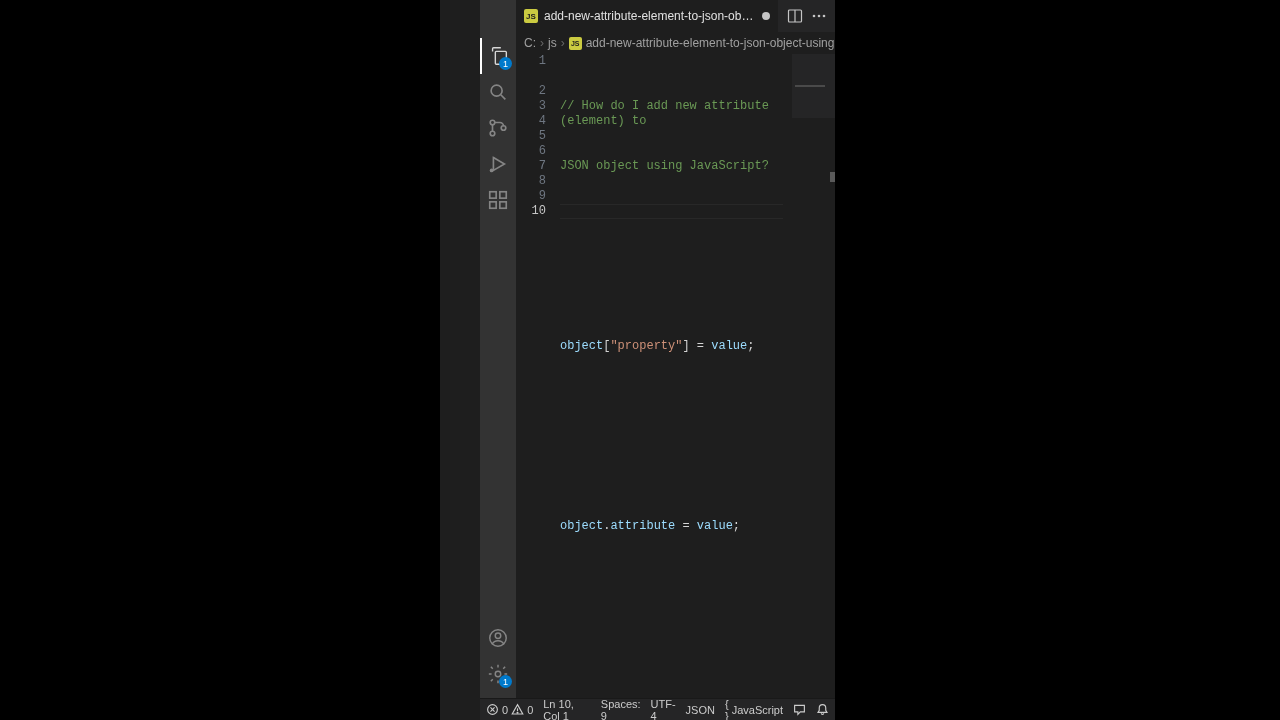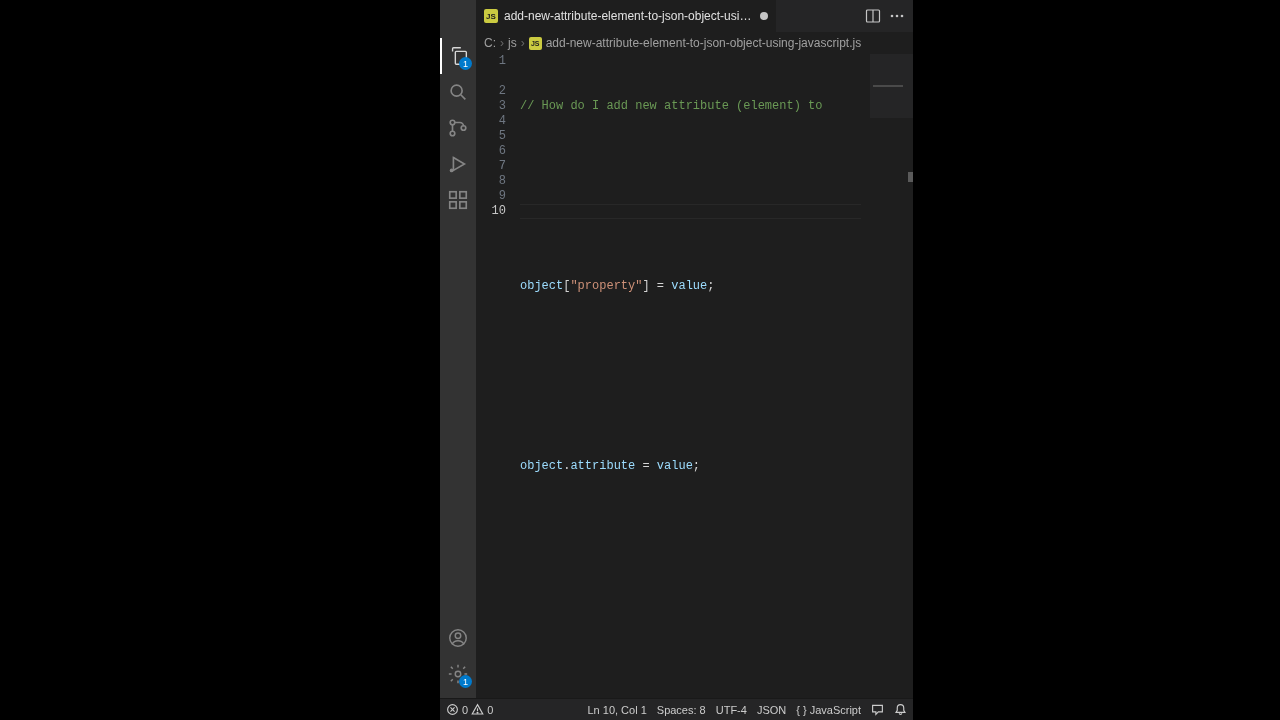--- a/index.html
+++ b/index.html
@@ -8,25 +8,26 @@
     width: 1280px;
     height: 720px;
     overflow: hidden;
     font-family: "Segoe UI", Arial, sans-serif;
     position: relative;
   }
   .vscode {
     position: absolute;
     left: 440px;
     top: 0;
-    width: 473px;
+    width: 395px;
     height: 720px;
     background: #1e1e1e;
     display: flex;
     flex-direction: column;
+    padding-left: 40px;
   }
   .top-row {
     display: flex;
     height: 32px;
     align-items: stretch;
   }
   .activity-bar {
     width: 36px;
     background: #333333;
     display: flex;
@@ -318,20 +319,21 @@
           <div class="ln">5</div>
           <div class="ln">6</div>
           <div class="ln">7</div>
           <div class="ln">8</div>
           <div class="ln">9</div>
           <div class="ln current">10</div>
         </div>
         <div class="code">
           <div class="cursor-line" style="top:150px;"></div>
           <div class="line"><span class="tok-comment">// How do I add new attribute (element) to </span></div>
+          <div class="line"><span class="tok-comment">JSON object using JavaScript?</span></div>
           <div class="line"></div>
           <div class="line"></div>
           <div class="line"></div>
           <div class="line"><span class="tok-var">object</span><span class="tok-punc">[</span><span class="tok-str">"property"</span><span class="tok-punc">]</span><span class="tok-punc"> = </span><span class="tok-var">value</span><span class="tok-punc">;</span></div>
           <div class="line"></div>
           <div class="line"></div>
           <div class="line"></div>
           <div class="line"><span class="tok-var">object</span><span class="tok-punc">.</span><span class="tok-var">attribute</span><span class="tok-punc"> = </span><span class="tok-var">value</span><span class="tok-punc">;</span></div>
           <div class="line"></div>
 
@@ -365,21 +367,21 @@
         <svg viewBox="0 0 16 16" fill="none" stroke="currentColor" stroke-width="1.4">
             <path d="M8 2l6.5 11.5h-13z"></path>
             <line x1="8" y1="6.5" x2="8" y2="10"></line>
             <circle cx="8" cy="12" r="0.6" fill="currentColor"></circle>
           </svg>
         <span>0</span>
       </div>
     </div>
     <div class="sb-right">
       <div class="sb-item">Ln 10, Col 1</div>
-      <div class="sb-item">Spaces: 8</div>
+      <div class="sb-item">Spaces: 9</div>
       <div class="sb-item">UTF-4</div>
       <div class="sb-item">JSON</div>
       <div class="sb-item">
         <span>{ }</span>
         <span>JavaScript</span>
       </div>
       <div class="sb-item">
         <svg viewBox="0 0 16 16" fill="none" stroke="currentColor" stroke-width="1.4">
             <path d="M2 3h12v8H9l-3 3v-3H2z"></path>
           </svg>

